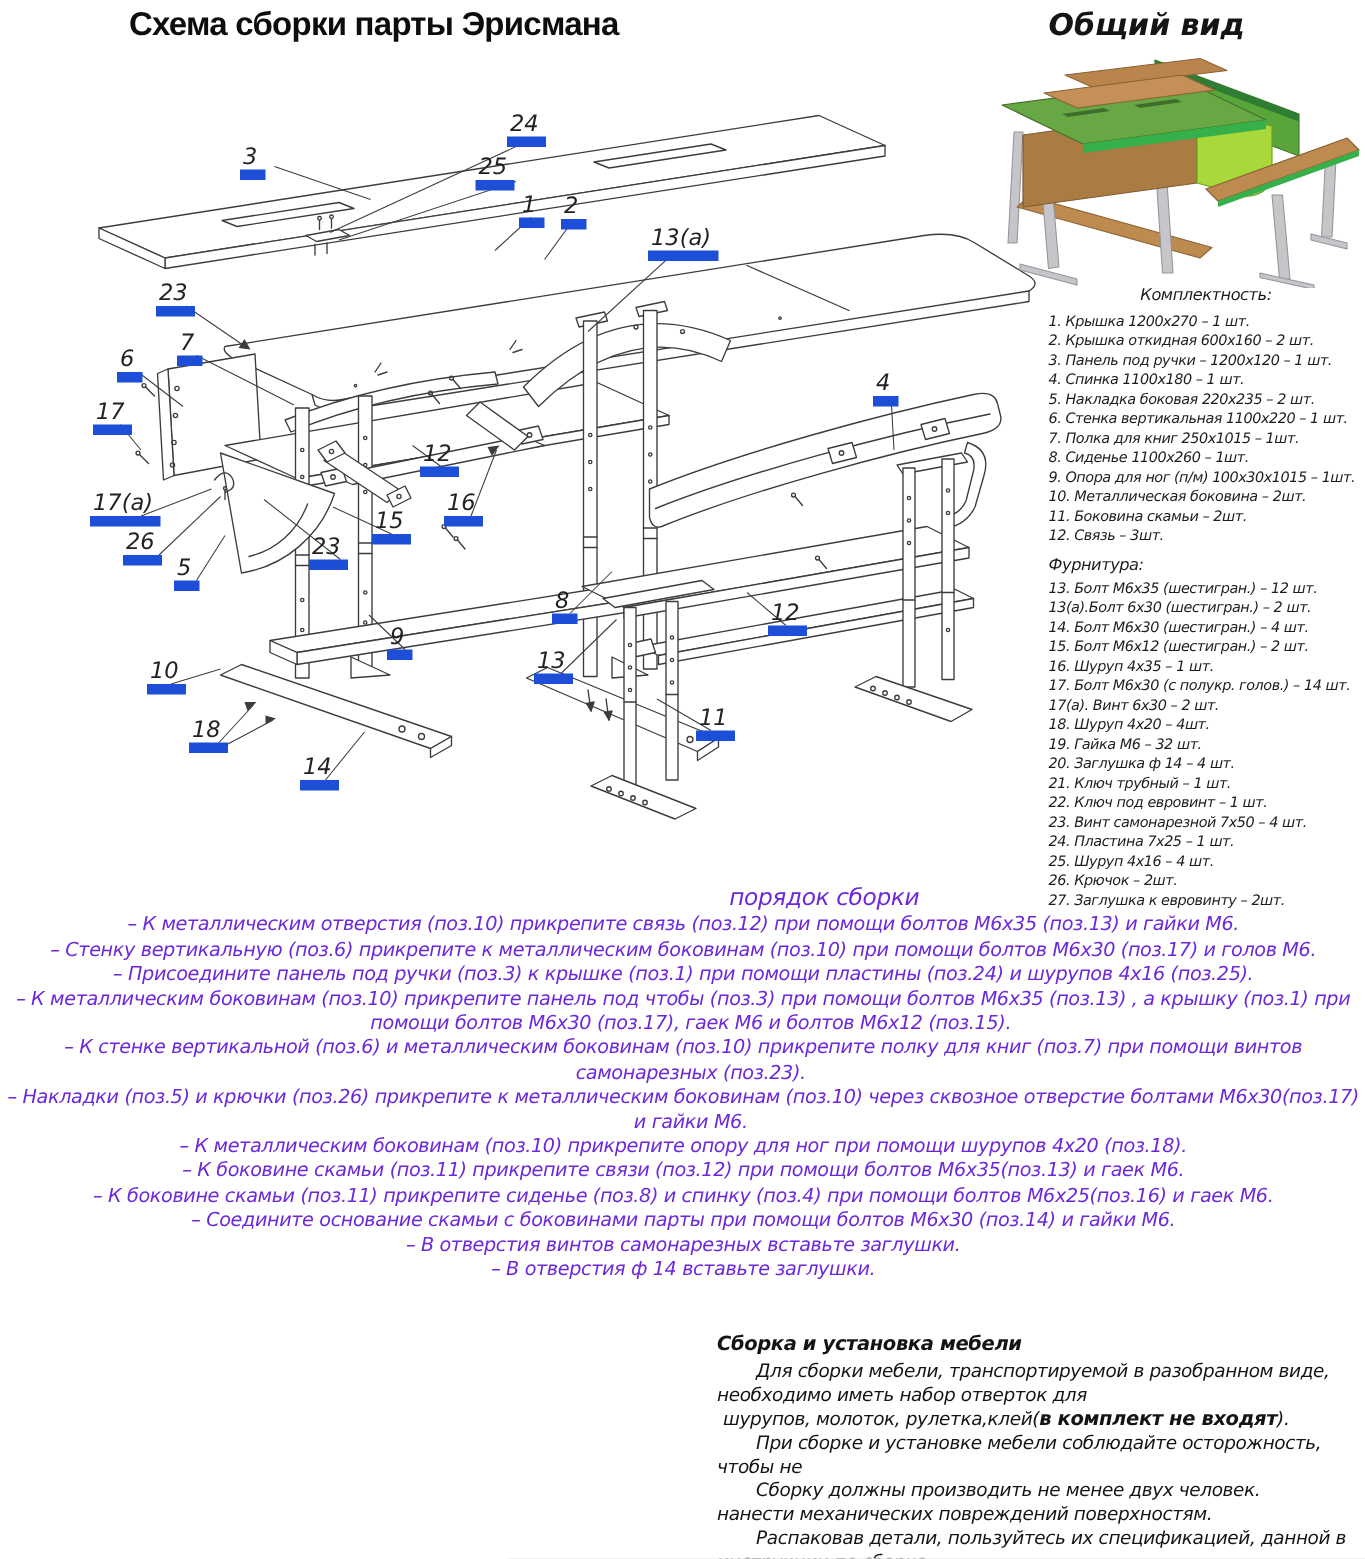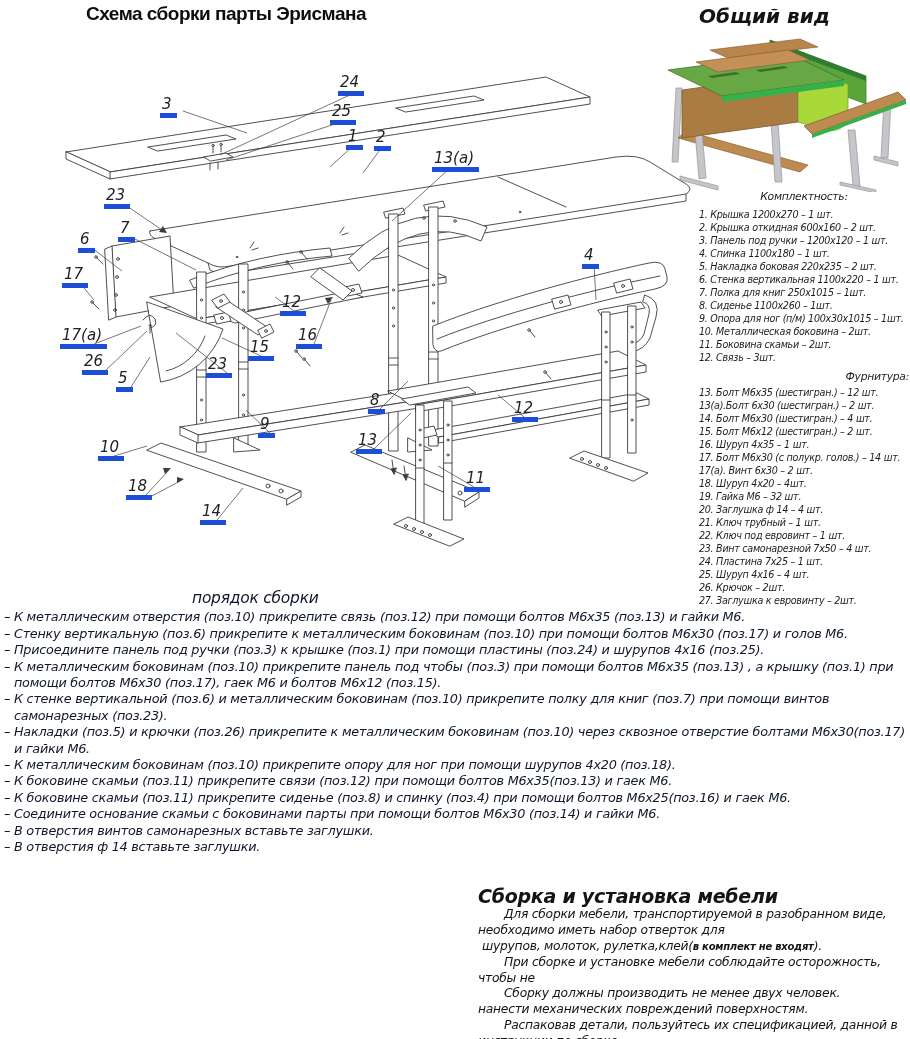--- a/index.html
+++ b/index.html
@@ -1,40 +1,40 @@
 <!DOCTYPE html>
 <html><head>
 <meta charset="utf-8">
 <style>
   html,body{margin:0;padding:0;background:#e8e8e8;}
   .page{position:relative;width:910px;height:1039px;background:#ffffff;overflow:hidden;
         font-family:"DejaVu Sans",sans-serif;color:#1c1c1c;margin:0 auto;}
   .title{position:absolute;left:86px;top:3px;font-family:"Liberation Sans",sans-serif;
-         font-weight:bold;font-size:19px;letter-spacing:-0.5px;color:#0d0d0d;}
+         font-weight:bold;font-size:22px;letter-spacing:-0.5px;color:#0d0d0d;}
   .gv-label{position:absolute;left:699px;top:4px;font-style:italic;font-weight:bold;
             font-size:20px;color:#141414;}
   .diagram{position:absolute;left:0;top:50px;width:700px;height:535px;}
   .photo{position:absolute;left:652px;top:30px;width:256px;height:162px;}
   .co{position:absolute;font-style:italic;font-size:15px;line-height:16px;color:#222;
-      border-bottom:5px solid #1d4ed8;padding:0 5px 1px 2px;white-space:nowrap;}
+      border-bottom:7px solid #1d4ed8;padding:0 5px 1px 2px;white-space:nowrap;}
   .parts{position:absolute;left:699px;top:190px;width:210px;font-style:italic;
          font-size:9.6px;line-height:13px;letter-spacing:-0.3px;color:#1d1d1d;}
   .parts .hdr{text-align:center;font-size:10.8px;margin-bottom:5px;}
-  .parts .hw-hdr{text-align:right;font-size:10.8px;margin:6px 0 3px 0;}
+  .parts .hw-hdr{text-align:left;font-size:10.8px;margin:6px 0 3px 0;}
   .pi{white-space:nowrap;}
   .order{position:absolute;left:4px;top:590px;width:903px;font-style:italic;
-         font-size:12.8px;line-height:16.4px;letter-spacing:-0.25px;color:#0f172a;}
+         font-size:12.8px;line-height:16.4px;letter-spacing:-0.25px;color:#6d28d9;text-align:center;}
   .order .hdr{font-size:15.5px;padding-left:188px;margin-bottom:3px;}
   .step{padding-left:10px;text-indent:-10px;}
   .note{position:absolute;left:478px;top:889px;width:429px;font-style:italic;
         font-size:12.3px;line-height:15.9px;letter-spacing:-0.25px;color:#141414;}
-  .note .hdr{font-weight:bold;font-size:19px;margin-bottom:2px;}
+  .note .hdr{font-weight:bold;font-size:13px;margin-bottom:2px;}
   .ind{text-indent:26px;}
   .ind-s{text-indent:4px;}
-  .note b{font-size:10px;}
+  .note b{font-size:13px;}
 </style>
 </head>
 <body>
 
 <div class="page">
 
   <div class="title">Схема сборки парты Эрисмана</div>
   <div class="gv-label">Общий вид</div>
 
   <svg class="diagram" viewBox="0 50 700 535" xmlns="http://www.w3.org/2000/svg">
@@ -241,21 +241,21 @@
         <path d="M171,468 l-6,6 l-2,-6 z" fill="#3c3c3c" stroke="none"></path>
       <line x1="150" y1="497" x2="182" y2="480"></line>
         <path d="M184,479 l-7,4 l0,-6 z" fill="#3c3c3c" stroke="none"></path>
       <line x1="217" y1="520" x2="243" y2="488"></line>
       <line x1="474" y1="487" x2="438" y2="466"></line>
     </g>
   </svg>
 
   <span class="co" style="left:160px;top:96px">3</span>
   <span class="co" style="left:338px;top:74px">24</span>
-  <span class="co" style="left:330px;top:103px">25</span>
+  <span class="co" style="left:317px;top:103px">25</span>
   <span class="co" style="left:346px;top:128px">1</span>
   <span class="co" style="left:374px;top:129px">2</span>
   <span class="co" style="left:432px;top:150px">13(а)</span>
   <span class="co" style="left:104px;top:187px">23</span>
   <span class="co" style="left:118px;top:220px">7</span>
   <span class="co" style="left:78px;top:231px">6</span>
   <span class="co" style="left:62px;top:266px">17</span>
   <span class="co" style="left:60px;top:327px">17(а)</span>
   <span class="co" style="left:82px;top:353px">26</span>
   <span class="co" style="left:116px;top:370px">5</span>

